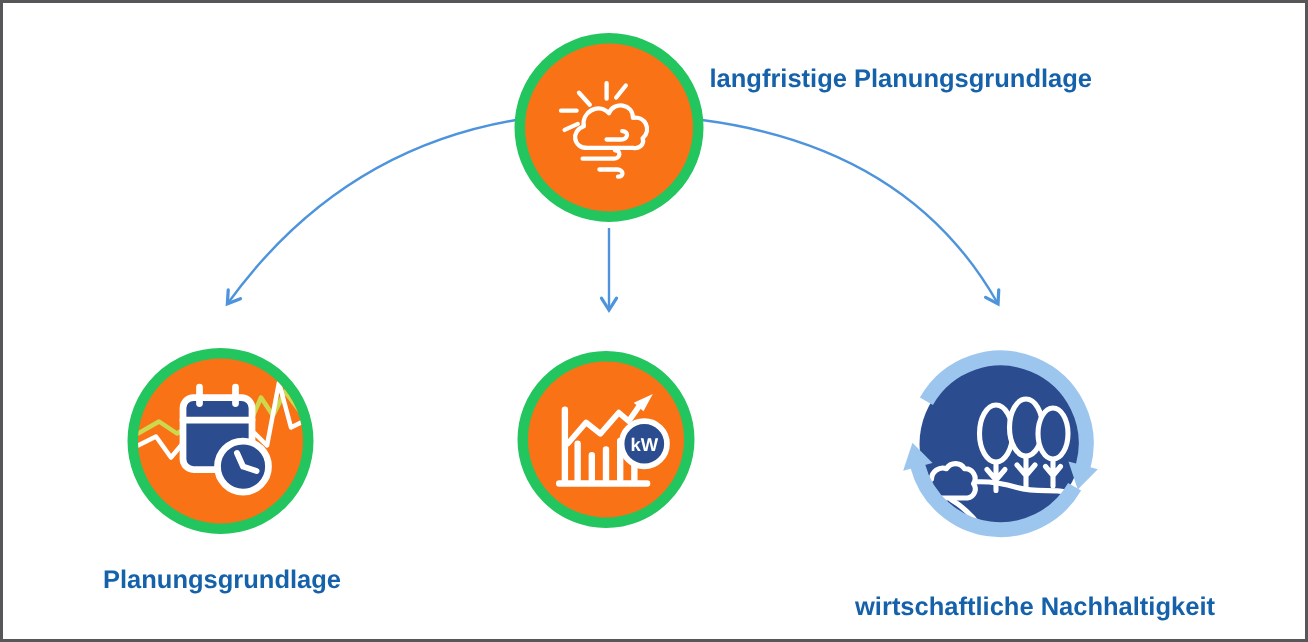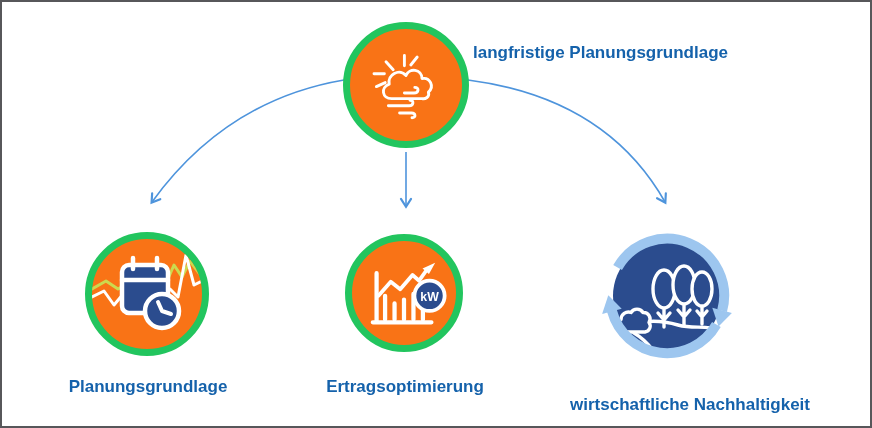--- a/index.html
+++ b/index.html
@@ -72,21 +72,20 @@
   <div class="node node-middle">
     <svg width="104" height="104" viewBox="0 0 110 110" fill="none" stroke-linecap="round" stroke-linejoin="round">
       <path d="M26,34 V86 M22,86 H84" stroke="#ffffff" stroke-width="4.5"></path>
       <path d="M35,58 V83 M45,66 V83 M55,62 V83 M65,56 V83 M75,52 V83" stroke="#ffffff" stroke-width="4.5"></path>
       <polyline points="28,58 41,43 51,51 64,36 71,42 78,32" stroke="#ffffff" stroke-width="4"></polyline>
       <circle cx="82" cy="58" r="16" fill="#2b4c8e" stroke="#ffffff" stroke-width="4"></circle>
       <polygon points="88,23 81.4,35 74.6,29" fill="#ffffff" stroke="none"></polygon>
       <text x="82" y="63" fill="#ffffff" stroke="none" font-size="13" font-weight="bold" text-anchor="middle" font-family="Liberation Sans, sans-serif">kW</text>
     </svg>
   </div>
-  <div class="lbl lbl-center lbl-middle">Ertragsoptimierung</div>
 
   <div class="node-right">
     <svg width="134" height="134" viewBox="0 0 134 134" fill="none" stroke-linecap="round" stroke-linejoin="round">
       <defs>
           <clipPath id="clipR">
             <circle cx="67" cy="67" r="53"></circle>
           </clipPath>
         </defs>
       <circle cx="67" cy="67" r="54" fill="#2b4c8e" stroke="none"></circle>
       <g clip-path="url(#clipR)" stroke="#ffffff" stroke-width="3.4">

